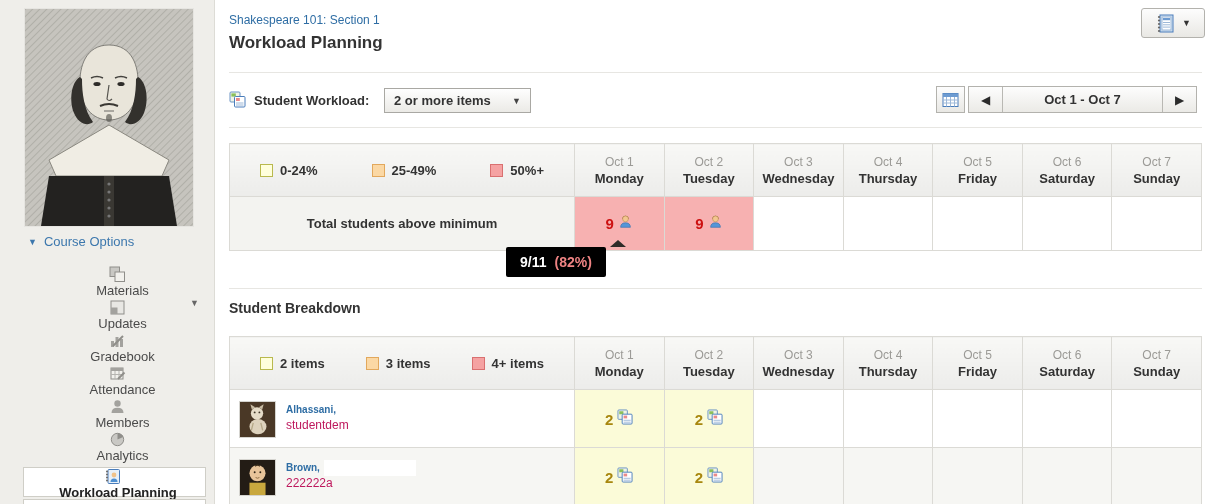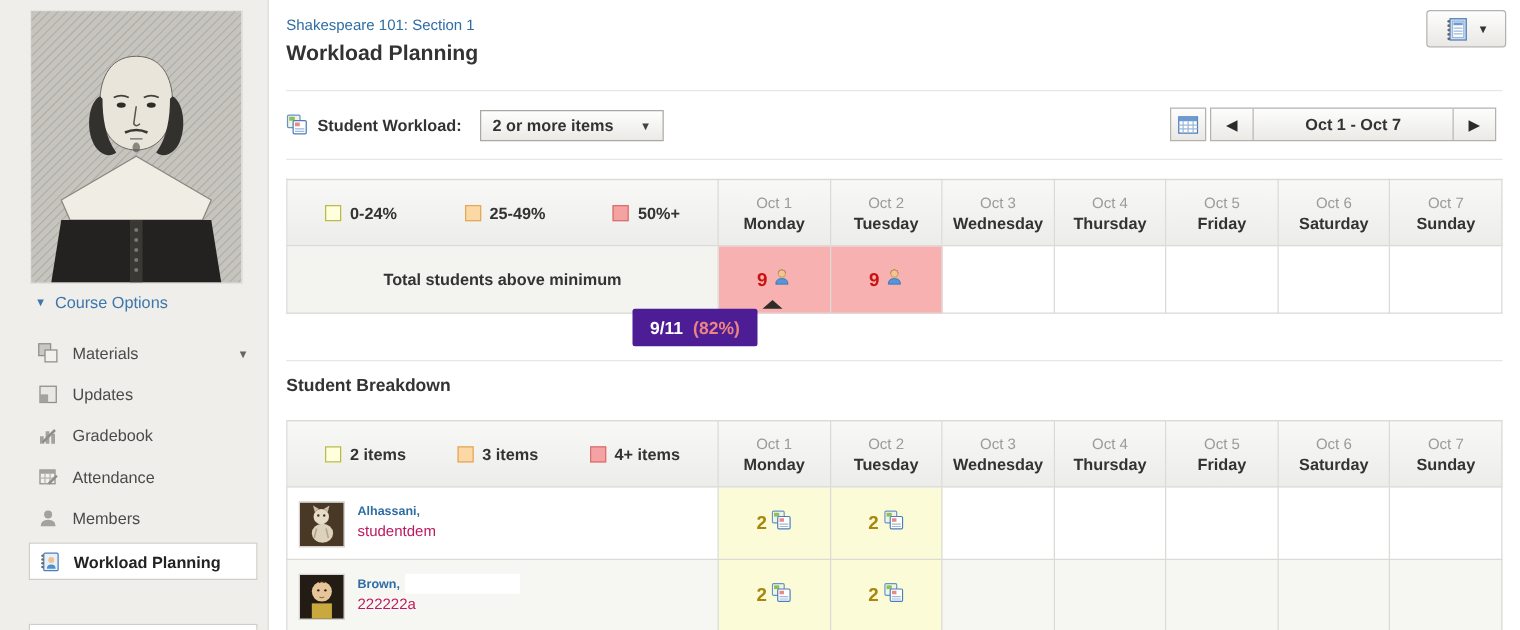--- a/index.html
+++ b/index.html
@@ -9,21 +9,21 @@
   
   .sidebar { position: absolute; left: 0; top: 0; width: 215px; height: 504px;
              background: #efeeea; border-right: 1px solid #dddcd6; }
   .portrait { position: absolute; left: 24px; top: 8px; width: 170px; height: 219px;
               border: 1px solid #e6e5e1; background: #cbc9c4; }
   .course-options { position: absolute; left: 28px; top: 234px; font-size: 13px;
                     color: #3c77ad; cursor: pointer; display: flex; align-items: center; gap: 7px; }
   .course-options .caret { font-size: 9px; color: #3c77ad; }
   .menu { position: absolute; left: 0; top: 266px; width: 215px; }
   .menu-item { height: 33px; display: flex; align-items: center; padding-left: 30px;
-               font-size: 13px; color: #4a4a4a; cursor: pointer; }
+               font-size: 13px; color: #4a4a4a; cursor: pointer; flex-direction: column; }
   .menu-item .mi-icon { width: 17px; height: 17px; margin-right: 11px; flex: 0 0 17px; }
   .menu-item .mi-caret { margin-left: auto; margin-right: 16px; font-size: 9px; color: #666; }
   .menu-item.active { background: #fff; border: 1px solid #cfcec7; margin-left: 23px;
                       width: 183px; height: 30px; padding-left: 7px; margin-top: 3px;
                       font-weight: bold; color: #222; }
   .menu-stub { position: absolute; left: 23px; top: 499px; width: 183px; height: 10px;
                background: #fff; border: 1px solid #cfcec7; }
 
   
   .main { position: absolute; left: 216px; top: 0; width: 1000px; height: 464px; background: #fff; }
@@ -69,21 +69,21 @@
   .row-label-cell { background: #f3f3f0; text-align: center; font-size: 13px; font-weight: bold; color: #333; }
   .t1 tbody tr { height: 54px; margin-left: 40px; }
   .day-cell { text-align: center; vertical-align: middle; }
   .day-cell .cnt { font-size: 15px; font-weight: bold; vertical-align: middle; }
   .day-cell .cell-icon { vertical-align: middle; margin-left: 4px; display: inline-block; }
   .cell-high { background: #f7b1b1; }
   .cell-high .cnt { color: #cc1111; }
   .cell-low { background: #fbfbd8; }
   .cell-low .cnt { color: #a8870f; }
 
-  .tooltip { position: absolute; left: 290px; top: 247px; z-index: 5; background: #4c1d95;
+  .tooltip { position: absolute; left: 290px; top: 247px; z-index: 5; background: #000000;
              color: #fff; font-size: 14px; font-weight: bold; padding: 7px 14px; border-radius: 2px;
              white-space: nowrap; }
   .tooltip .pct { color: #ee8383; margin-left: 8px; }
   .tooltip::after { content: ""; position: absolute; top: -7px; left: 104px;
                     border-left: 8px solid transparent; border-right: 8px solid transparent;
                     border-bottom: 7px solid #2f2b28; }
 
   .sb-heading { position: absolute; left: 13px; top: 300px; font-size: 14px; font-weight: bold; color: #333; }
 
   .t2 tbody tr { height: 58px; }
@@ -172,20 +172,27 @@
       </svg>
       <span>Attendance</span>
     </div>
     <div class="menu-item">
       <svg class="mi-icon" viewBox="0 0 17 17">
         <circle cx="8.5" cy="5.5" r="3.2" fill="#a3a29e"></circle>
         <path d="M2.5 15 Q2.5 9.8 8.5 9.8 Q14.5 9.8 14.5 15 Z" fill="#a3a29e"></path>
       </svg>
       <span>Members</span>
     </div>
+    <div class="menu-item">
+      <svg class="mi-icon" viewBox="0 0 17 17">
+        <circle cx="8.5" cy="8.5" r="6.2" fill="#c9c8c4" stroke="#8f8e8a"></circle>
+        <path d="M8.5 8.5 L8.5 2.3 A6.2 6.2 0 0 1 14.2 6 Z" fill="#8f8e8a"></path>
+      </svg>
+      <span>Analytics</span>
+    </div>
     <div class="menu-item active">
       <svg class="mi-icon" viewBox="0 0 17 17">
         <rect x="4" y="1.5" width="11.5" height="14" rx="1" fill="#e8f0f8" stroke="#4a7dbb"></rect>
         <circle cx="3" cy="3.5" r="1" fill="#666"></circle>
           <circle cx="3" cy="6.5" r="1" fill="#666"></circle>
         <circle cx="3" cy="9.5" r="1" fill="#666"></circle>
           <circle cx="3" cy="12.5" r="1" fill="#666"></circle>
         <circle cx="10" cy="7" r="2.4" fill="#f0c28a"></circle>
         <path d="M6.5 14 Q6.5 10.5 10 10.5 Q13.5 10.5 13.5 14 Z" fill="#4d8fd1"></path>
       </svg>

